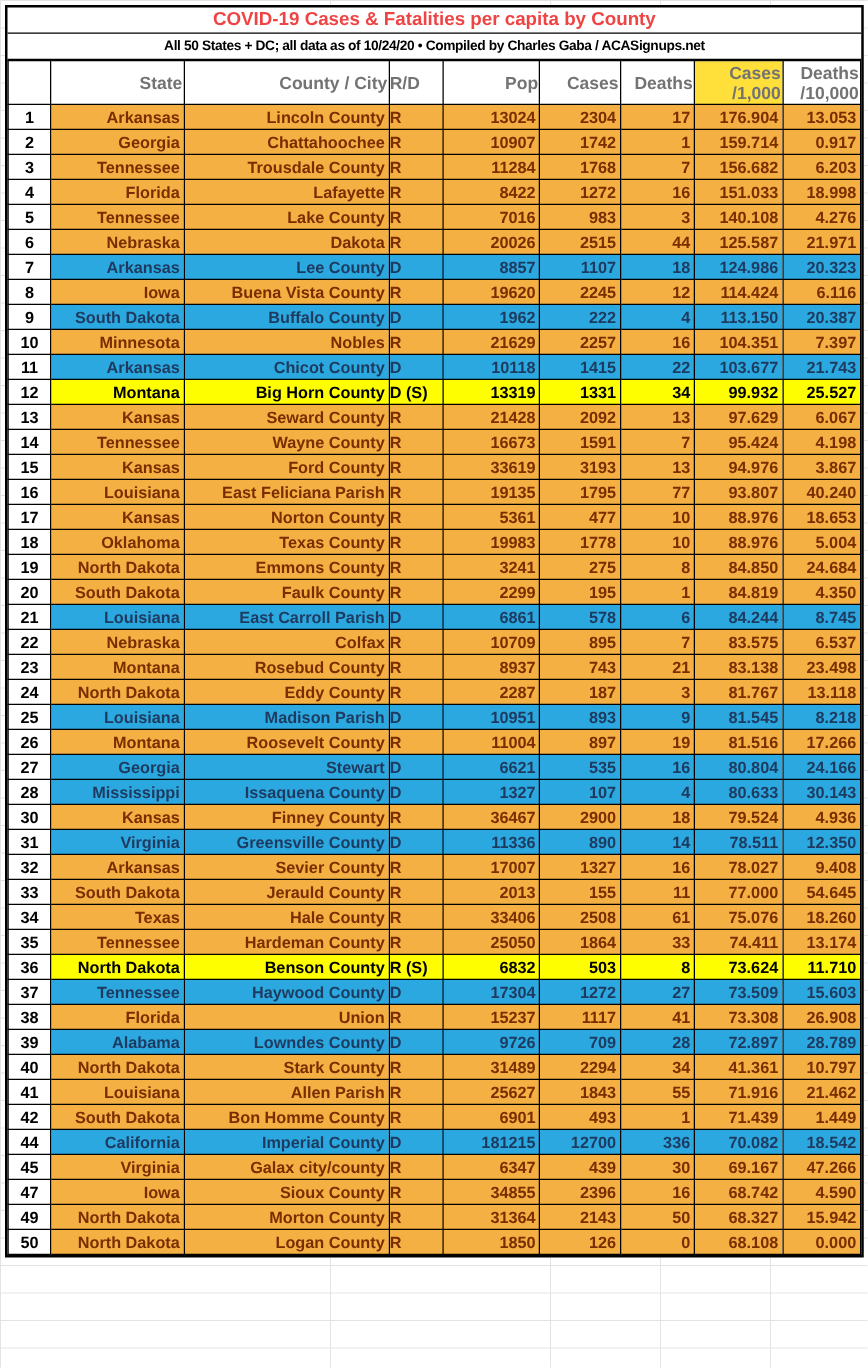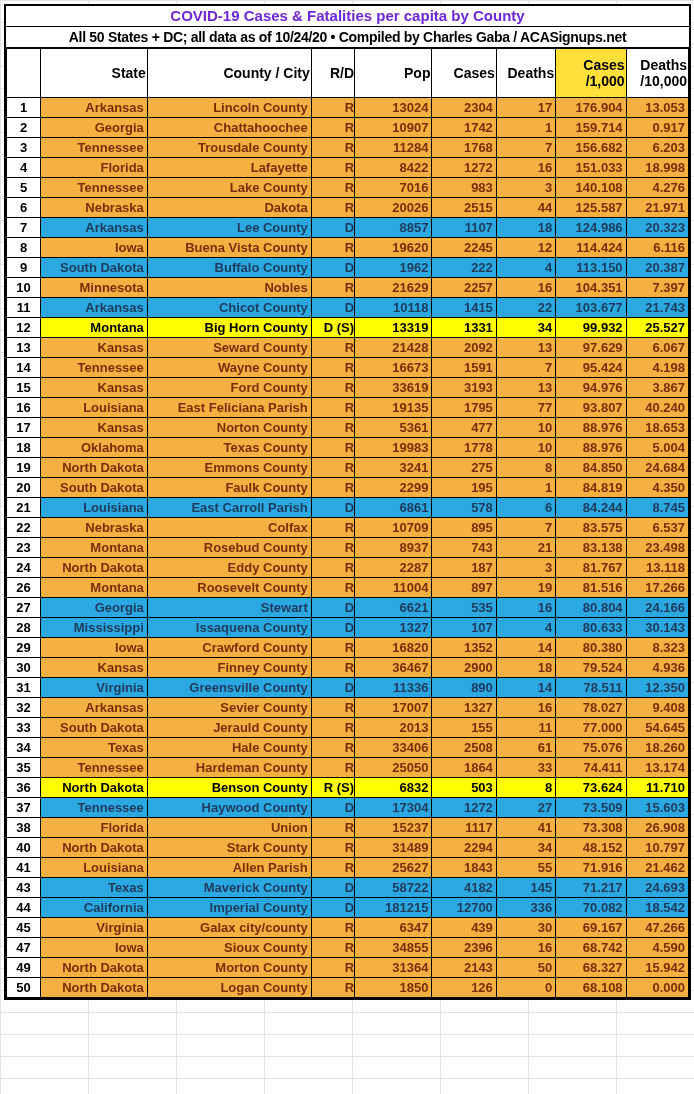--- a/index.html
+++ b/index.html
@@ -10,43 +10,43 @@
       linear-gradient(to bottom,#e3e3e3 1px,transparent 1px);
     background-size:88px 22px;
     font-family:"Liberation Sans",sans-serif;
   }
   .sheet{
     position:absolute;left:4px;top:4px;width:687px;background:#ffffff;
     border:2px solid #000;box-sizing:border-box;
   }
   .title{
     height:20px;line-height:20px;border-bottom:1px solid #000;
-    text-align:center;font-weight:bold;font-size:15px;color:#6d28d9;
+    text-align:center;font-weight:bold;font-size:15px;color:#ef4444;
     white-space:nowrap;overflow:hidden;
   }
   .subtitle{
     height:20px;line-height:20px;border-bottom:1px solid #000;
-    text-align:center;font-weight:bold;font-size:14px;letter-spacing:-0.3px;
+    text-align:center;font-weight:bold;font-size:11px;letter-spacing:-0.3px;
     color:#000;white-space:nowrap;overflow:hidden;
   }
   table{border-collapse:collapse;table-layout:fixed;width:100%;}
   th,td{
     border:1px solid #000;font-weight:bold;overflow:hidden;
     white-space:nowrap;box-sizing:border-box;
   }
   th{
-    height:49px;font-size:14px;text-align:center;vertical-align:middle;
-    background:#fff;color:#000000;line-height:16px;padding:0 1px;
+    height:35px;font-size:14px;text-align:center;vertical-align:middle;
+    background:#fff;color:#737373;line-height:16px;padding:0 1px;
   }
   th.hl{background:var(--cases-header-highlight,#FFDF3A);}
   td{height:19px;font-size:13px;padding:0 3px;line-height:19px;}
   .col-rank{width:34px;text-align:center;}
   .col-state{width:106px;text-align:right;}
   .col-county{width:163px;text-align:right;}
-  .col-rd{width:43px;text-align:right;padding:0;}
+  .col-rd{width:43px;text-align:left;padding:0;}
   .col-pop{width:77px;text-align:right;}
   .col-cases{width:64px;text-align:right;}
   .col-deaths{width:59px;text-align:right;}
   .col-cases_per_1000{width:70px;text-align:right;}
   .col-deaths_per_10000{width:62px;text-align:right;}
   tr.party-R td{background:var(--republican-row,#F4B043);color:var(--republican-text,#7A2E00);}
   tr.party-D td{background:var(--democratic-row,#2BA8E0);color:var(--democratic-text,#1E3A5F);}
   tr.party-S td{background:var(--split-row,#FEFE00);color:var(--split-text,#000000);}
   tr td.col-rank{background:#ffffff;color:#000000;}
 </style>
@@ -348,20 +348,31 @@
           <td class="col-rank">24</td>
           <td class="col-state">North Dakota</td>
           <td class="col-county">Eddy County</td>
           <td class="col-rd">R</td>
           <td class="col-pop">2287</td>
           <td class="col-cases">187</td>
           <td class="col-deaths">3</td>
           <td class="col-cases_per_1000">81.767</td>
           <td class="col-deaths_per_10000">13.118</td>
         </tr>
+        <tr class="party-D">
+          <td class="col-rank">25</td>
+          <td class="col-state">Louisiana</td>
+          <td class="col-county">Madison Parish</td>
+          <td class="col-rd">D</td>
+          <td class="col-pop">10951</td>
+          <td class="col-cases">893</td>
+          <td class="col-deaths">9</td>
+          <td class="col-cases_per_1000">81.545</td>
+          <td class="col-deaths_per_10000">8.218</td>
+        </tr>
         <tr class="party-R">
           <td class="col-rank">26</td>
           <td class="col-state">Montana</td>
           <td class="col-county">Roosevelt County</td>
           <td class="col-rd">R</td>
           <td class="col-pop">11004</td>
           <td class="col-cases">897</td>
           <td class="col-deaths">19</td>
           <td class="col-cases_per_1000">81.516</td>
           <td class="col-deaths_per_10000">17.266</td>
@@ -380,31 +391,20 @@
         <tr class="party-D">
           <td class="col-rank">28</td>
           <td class="col-state">Mississippi</td>
           <td class="col-county">Issaquena County</td>
           <td class="col-rd">D</td>
           <td class="col-pop">1327</td>
           <td class="col-cases">107</td>
           <td class="col-deaths">4</td>
           <td class="col-cases_per_1000">80.633</td>
           <td class="col-deaths_per_10000">30.143</td>
-        </tr>
-        <tr class="party-R">
-          <td class="col-rank">29</td>
-          <td class="col-state">Iowa</td>
-          <td class="col-county">Crawford County</td>
-          <td class="col-rd">R</td>
-          <td class="col-pop">16820</td>
-          <td class="col-cases">1352</td>
-          <td class="col-deaths">14</td>
-          <td class="col-cases_per_1000">80.380</td>
-          <td class="col-deaths_per_10000">8.323</td>
         </tr>
         <tr class="party-R">
           <td class="col-rank">30</td>
           <td class="col-state">Kansas</td>
           <td class="col-county">Finney County</td>
           <td class="col-rd">R</td>
           <td class="col-pop">36467</td>
           <td class="col-cases">2900</td>
           <td class="col-deaths">18</td>
           <td class="col-cases_per_1000">79.524</td>
@@ -491,52 +491,63 @@
           <td class="col-rank">38</td>
           <td class="col-state">Florida</td>
           <td class="col-county">Union</td>
           <td class="col-rd">R</td>
           <td class="col-pop">15237</td>
           <td class="col-cases">1117</td>
           <td class="col-deaths">41</td>
           <td class="col-cases_per_1000">73.308</td>
           <td class="col-deaths_per_10000">26.908</td>
         </tr>
+        <tr class="party-D">
+          <td class="col-rank">39</td>
+          <td class="col-state">Alabama</td>
+          <td class="col-county">Lowndes County</td>
+          <td class="col-rd">D</td>
+          <td class="col-pop">9726</td>
+          <td class="col-cases">709</td>
+          <td class="col-deaths">28</td>
+          <td class="col-cases_per_1000">72.897</td>
+          <td class="col-deaths_per_10000">28.789</td>
+        </tr>
         <tr class="party-R">
           <td class="col-rank">40</td>
           <td class="col-state">North Dakota</td>
           <td class="col-county">Stark County</td>
           <td class="col-rd">R</td>
           <td class="col-pop">31489</td>
           <td class="col-cases">2294</td>
           <td class="col-deaths">34</td>
-          <td class="col-cases_per_1000">48.152</td>
+          <td class="col-cases_per_1000">41.361</td>
           <td class="col-deaths_per_10000">10.797</td>
         </tr>
         <tr class="party-R">
           <td class="col-rank">41</td>
           <td class="col-state">Louisiana</td>
           <td class="col-county">Allen Parish</td>
           <td class="col-rd">R</td>
           <td class="col-pop">25627</td>
           <td class="col-cases">1843</td>
           <td class="col-deaths">55</td>
           <td class="col-cases_per_1000">71.916</td>
           <td class="col-deaths_per_10000">21.462</td>
         </tr>
-        <tr class="party-D">
-          <td class="col-rank">43</td>
-          <td class="col-state">Texas</td>
-          <td class="col-county">Maverick County</td>
-          <td class="col-rd">D</td>
-          <td class="col-pop">58722</td>
-          <td class="col-cases">4182</td>
-          <td class="col-deaths">145</td>
-          <td class="col-cases_per_1000">71.217</td>
-          <td class="col-deaths_per_10000">24.693</td>
+        <tr class="party-R">
+          <td class="col-rank">42</td>
+          <td class="col-state">South Dakota</td>
+          <td class="col-county">Bon Homme County</td>
+          <td class="col-rd">R</td>
+          <td class="col-pop">6901</td>
+          <td class="col-cases">493</td>
+          <td class="col-deaths">1</td>
+          <td class="col-cases_per_1000">71.439</td>
+          <td class="col-deaths_per_10000">1.449</td>
         </tr>
         <tr class="party-D">
           <td class="col-rank">44</td>
           <td class="col-state">California</td>
           <td class="col-county">Imperial County</td>
           <td class="col-rd">D</td>
           <td class="col-pop">181215</td>
           <td class="col-cases">12700</td>
           <td class="col-deaths">336</td>
           <td class="col-cases_per_1000">70.082</td>

